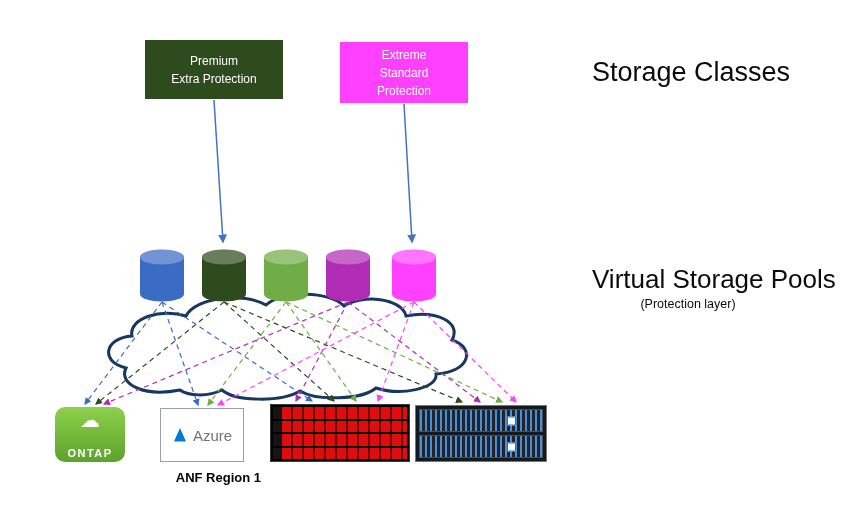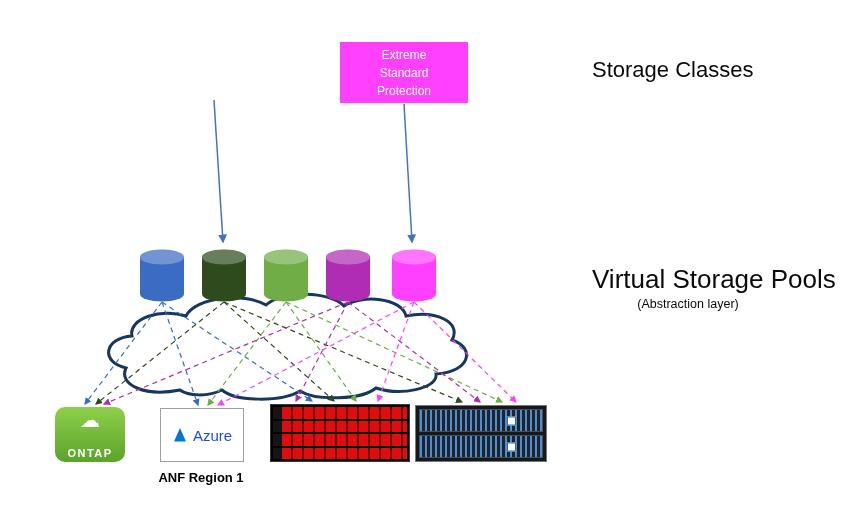--- a/index.html
+++ b/index.html
@@ -11,52 +11,52 @@
 
   
   .sc-box{position:absolute;color:#fff;display:flex;align-items:center;justify-content:center;
     text-align:center;font-size:12px;line-height:1.5;}
   .sc-box span{white-space:pre-line;}
   .box-premium{left:145px;top:40px;width:138px;height:59px;}
   .box-extreme{left:340px;top:42px;width:128px;height:61px;}
 
   
   .lbl{position:absolute;color:#0b0b0b;}
-  .lbl-classes{left:592px;top:57px;font-size:22px;}
+  .lbl-classes{left:592px;top:57px;font-size:27px;}
   .lbl-pools{left:592px;top:264px;font-size:26px;}
   .lbl-abs{left:592px;top:297px;width:192px;text-align:center;font-size:12.5px;}
   .lbl-backends{left:592px;top:418px;font-size:20px;}
 
   
   .ontap{position:absolute;left:55px;top:407px;width:70px;height:55px;border-radius:10px;
     display:flex;flex-direction:column;align-items:center;justify-content:center;color:#fff;
     background:linear-gradient(180deg,#8ed04a,#5ca32d);}
   .cloud-glyph{font-size:20px;line-height:1;}
   .ontap-word{font-size:11px;font-weight:bold;letter-spacing:1.5px;margin-top:17px;}
 
   .azure{position:absolute;left:160px;top:408px;width:82px;height:52px;background:#fff;
     border:1px solid #9aa0a6;display:flex;align-items:center;justify-content:center;gap:5px;}
-  .azure-word{font-size:15px;color:#1d4ed8;}
+  .azure-word{font-size:15px;color:#737373;}
 
   .array-red{position:absolute;left:270px;top:404px;width:140px;height:58px;background:#000;
     border:1px solid #3a3a3a;display:flex;flex-direction:column;gap:2px;padding:2px;box-sizing:border-box;}
   .array-red .row{flex:1;border-left:9px solid #151515;
     background:repeating-linear-gradient(90deg,#df0d0d 0px,#df0d0d 9px,#6e0000 9px,#6e0000 11px);}
 
   .array-netapp{position:absolute;left:415px;top:405px;width:132px;height:57px;background:#15181c;
     border:1px solid #777;display:flex;flex-direction:column;gap:3px;padding:3px;box-sizing:border-box;}
   .array-netapp .shelf{flex:1;position:relative;border:1px solid #4a5058;
     background:repeating-linear-gradient(90deg,#4a8fd4 0px,#4a8fd4 2px,#20242a 2px,#20242a 5px);}
   .array-netapp .badge{position:absolute;right:26px;top:50%;transform:translateY(-50%);
     width:9px;height:9px;background:#fff;border:1px solid #2e6db3;box-sizing:border-box;}
 
   
   .region-lbl{position:absolute;width:120px;text-align:center;font-weight:bold;font-size:13px;color:#000;}
   .aws-label{left:30px;top:468px;}
-  .anf-label{left:141px;top:470px;}
+  .anf-label{left:141px;top:470px;text-align:right;}
 </style>
 </head>
 <body>
 
 <div id="canvas">
 
   <svg id="overlay" viewBox="0 0 848 527">
     <defs>
       <marker id="ms" markerWidth="7" markerHeight="7" refX="5" refY="3" orient="auto">
           <path d="M0,0 L6,3 L0,6 Z" fill="#4472c4"></path>
@@ -138,29 +138,33 @@
       <ellipse cx="348" cy="257" rx="22" ry="7.5" fill="#ffffff" opacity="0.28"></ellipse>
     </g>
     <g>
       <ellipse cx="414" cy="294" rx="22" ry="7.5" fill="#ff40ff"></ellipse>
       <rect x="392" y="257" width="44" height="37" fill="#ff40ff"></rect>
       <ellipse cx="414" cy="257" rx="22" ry="7.5" fill="#ff40ff"></ellipse>
       <ellipse cx="414" cy="257" rx="22" ry="7.5" fill="#ffffff" opacity="0.28"></ellipse>
     </g>
   </svg>
 
+  <div class="sc-box box-premium" style="background: rgb(46, 75, 30);">
+    <span>Premium
+Extra Protection</span>
+  </div>
   <div class="sc-box box-extreme" style="background: rgb(255, 64, 255);">
     <span>Extreme
 Standard
 Protection</span>
   </div>
 
   <div class="lbl lbl-classes">Storage Classes</div>
   <div class="lbl lbl-pools">Virtual Storage Pools</div>
-  <div class="lbl lbl-abs">(Abstraction layer)</div>
+  <div class="lbl lbl-abs">(Protection layer)</div>
 
   <div class="ontap">
     <span class="cloud-glyph">☁</span>
     <span class="ontap-word">ONTAP</span>
   </div>
 
   <div class="azure">
     <svg width="16" height="16" viewBox="0 0 16 16">
       <polygon points="8,1 14,14.5 2,14.5" fill="#0078d4"></polygon>
     </svg>

